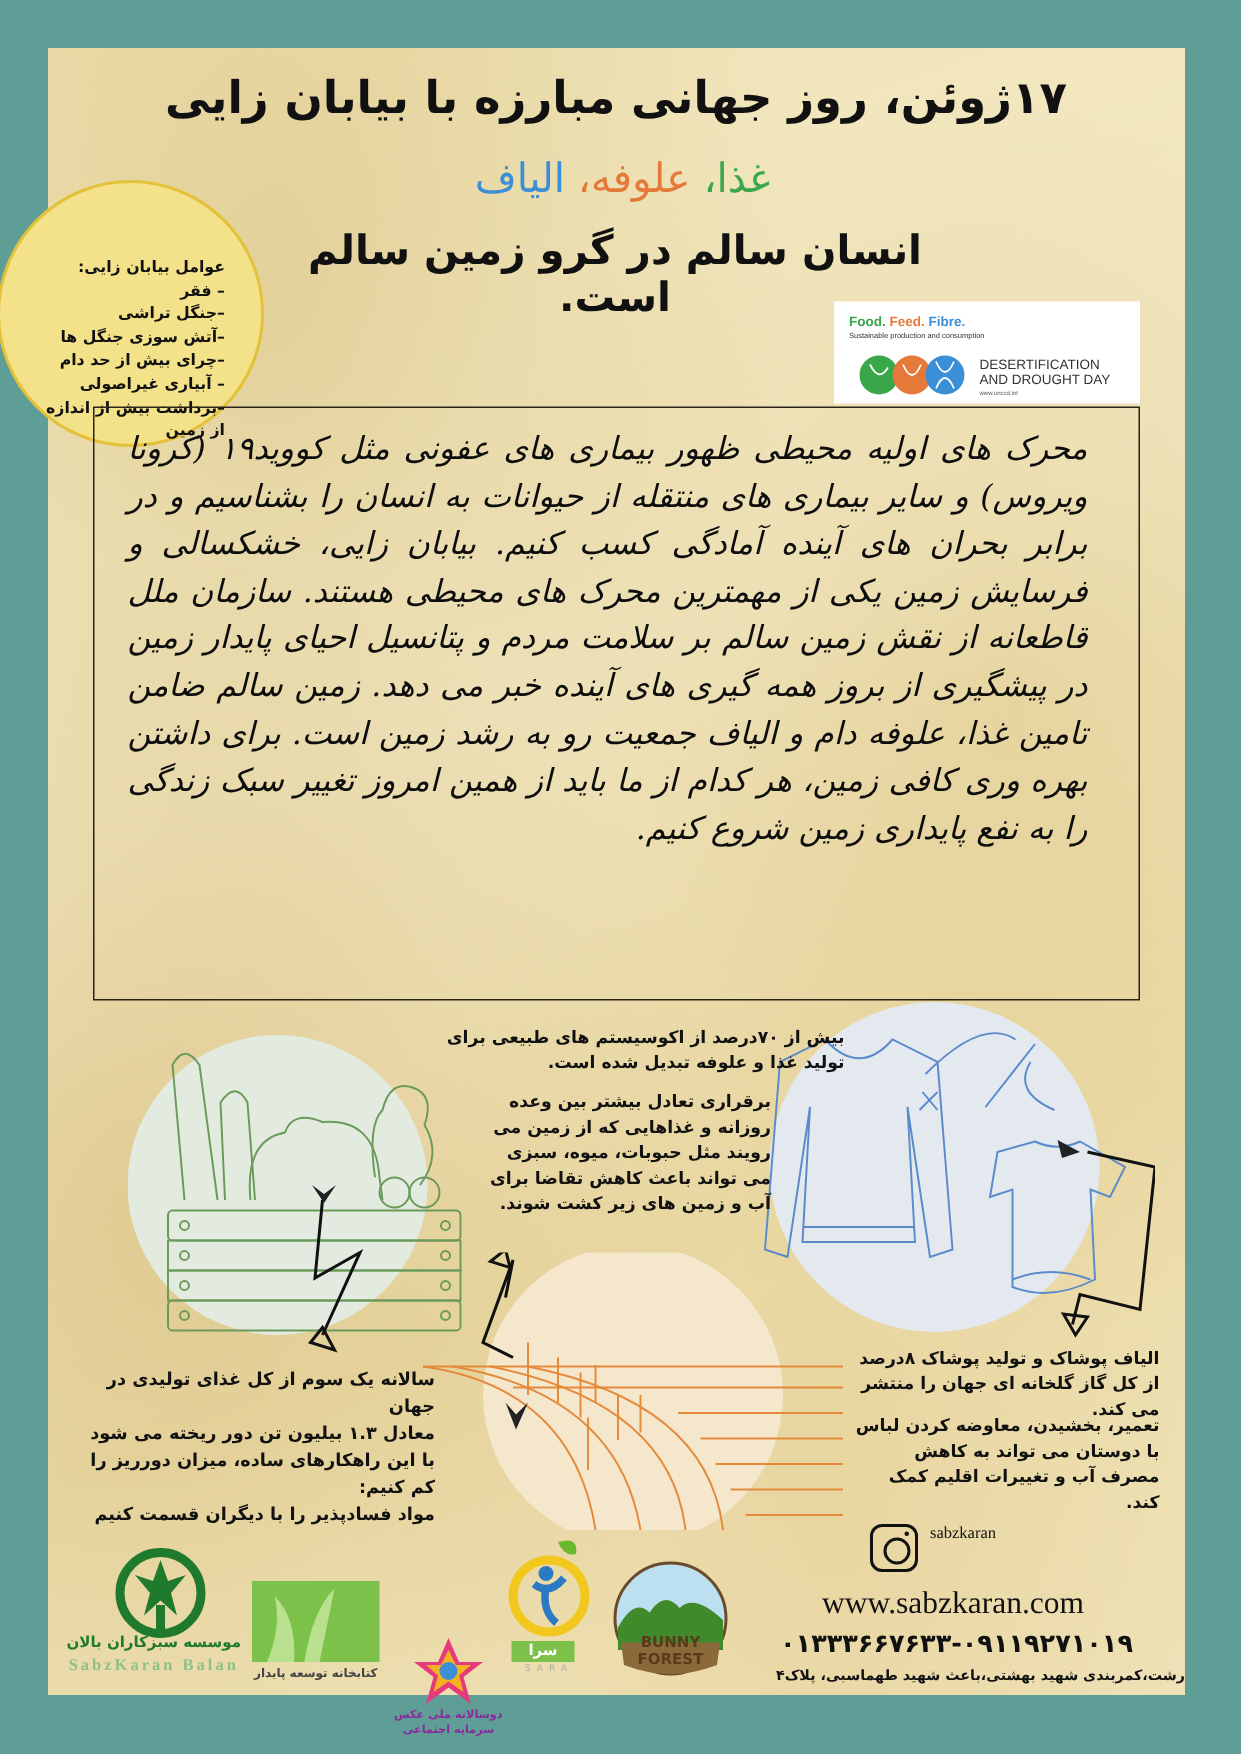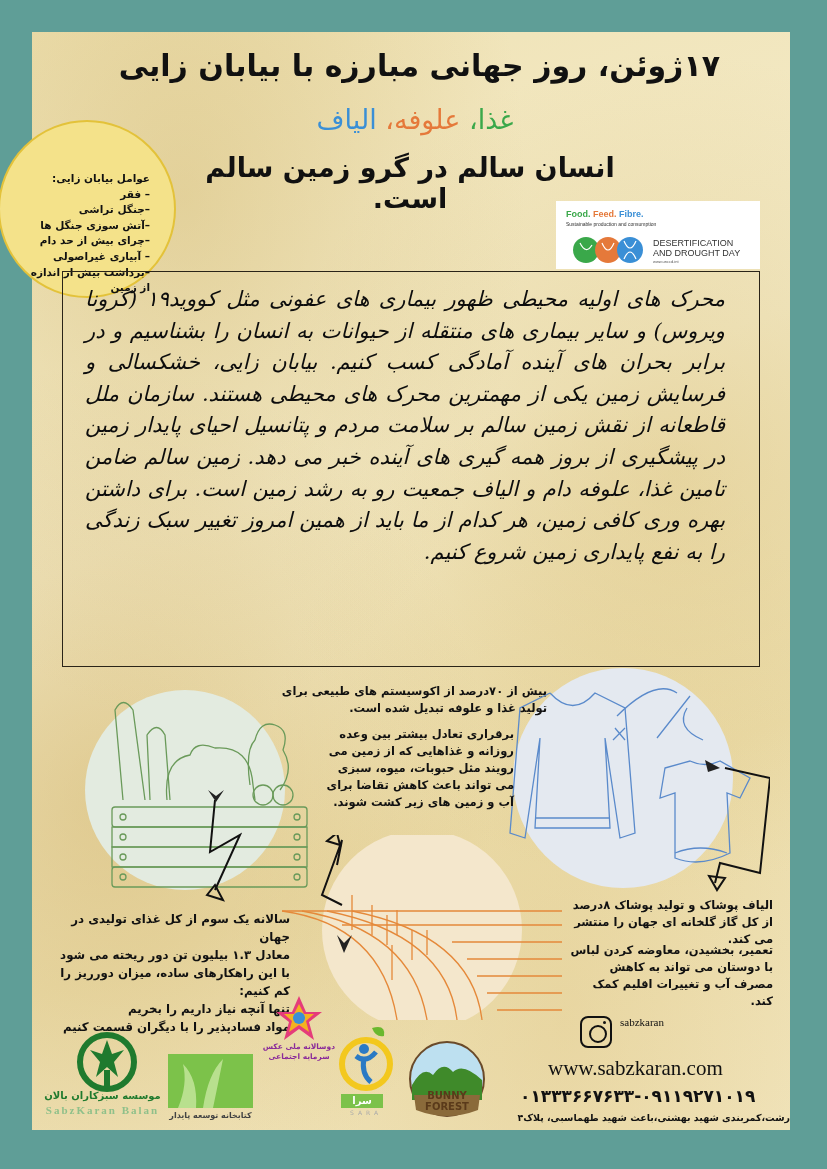--- a/index.html
+++ b/index.html
@@ -8,21 +8,21 @@
   .panel {
     position: absolute; left: 32px; top: 32px; width: 758px; height: 1098px;
     background:
       radial-gradient(ellipse at 20% 15%, rgba(200,170,90,0.35), transparent 40%),
       radial-gradient(ellipse at 85% 40%, rgba(210,180,100,0.35), transparent 45%),
       radial-gradient(ellipse at 10% 70%, rgba(200,165,85,0.4), transparent 40%),
       radial-gradient(ellipse at 70% 90%, rgba(215,185,110,0.3), transparent 45%),
       linear-gradient(160deg, #efe2b4 0%, #f4ebc9 40%, #eddfaf 70%, #f2e6bf 100%);
   }
   .title {
-    position: absolute; left: 110px; top: 48px; width: 610px; text-align: right;
+    position: absolute; left: 110px; top: 48px; width: 610px; text-align: left;
     font-family: "DejaVu Sans", sans-serif; font-weight: bold; font-size: 30px; color: #111;
     direction: rtl; letter-spacing: -0.5px;
   }
   .subtitle {
     position: absolute; left: 200px; top: 104px; width: 430px; text-align: center;
     font-weight: normal; font-size: 27px; direction: rtl;
   }
   .subtitle .w1 { color: #3aa84a; }
   .subtitle .w2 { color: #e5793a; }
   .subtitle .w3 { color: #3a8fd6; }
@@ -176,27 +176,26 @@
     <path d="M70 76 Q190 100 200 185"></path>
     <path d="M70 60 L70 95 M90 70 L90 100 M105 80 L105 110 M115 75 L115 100 M130 95 L130 125 M145 95 L145 120 M110 110 L110 145"></path>
   </g>
   <g fill="none" stroke="#111" stroke-width="2">
     <path d="M60 70 L40 60 L60 5 L55 30"></path>
     <path d="M45 6 L55 -2 L58 10 Z"></path>
   </g>
   <path d="M55 100 L62 118 L70 100 L62 108 Z" fill="#222"></path>
 </svg>
 
-<div class="fact" style="left:262px; top:683px; width:285px;">بیش از ۷۰درصد از اکوسیستم های طبیعی برای تولید غذا و علوفه تبدیل شده است.</div>
+<div class="fact" style="left:278px; top:683px; width:285px;">بیش از ۷۰درصد از اکوسیستم های طبیعی برای تولید غذا و علوفه تبدیل شده است.</div>
 <div class="fact" style="left:318px; top:726px; width:196px;">برقراری تعادل بیشتر بین وعده روزانه و غذاهایی که از زمین می رویند مثل حبوبات، میوه، سبزی می تواند باعث کاهش تقاضا برای آب و زمین های زیر کشت شوند.</div>
 <div class="fact" style="left:45px; top:910px; width:245px; font-size:11.8px; line-height:18px;">
   <div>سالانه یک سوم از کل غذای تولیدی در جهان</div>
   <div>معادل ۱.۳ بیلیون تن دور ریخته می شود</div>
   <div>با این راهکارهای ساده، میزان دورریز را کم کنیم:</div>
-  <div>تنها آنچه نیاز داریم را بخریم</div>
   <div>مواد فسادپذیر را با دیگران قسمت کنیم</div>
 </div>
 <div class="fact" style="left:568px; top:897px; width:205px;">الیاف پوشاک و تولید پوشاک ۸درصد از کل گاز گلخانه ای جهان را منتشر می کند.</div>
 <div class="fact" style="left:568px; top:942px; width:205px;">تعمیر، بخشیدن، معاوضه کردن لباس با دوستان می تواند به کاهش مصرف آب و تغییرات اقلیم کمک کند.</div>
 
 <div class="social">
   <span class="ig-icon"></span>
   <span>sabzkaran</span>
 </div>
 <div class="website">www.sabzkaran.com</div>
@@ -215,21 +214,21 @@
 
 <div class="logo-block" style="left:168px; top:1054px; width:85px; height:70px;">
   <div style="position:absolute; left:0; top:0; width:85px; height:54px; background:#7cc24a;">
     <svg width="85" height="54" viewBox="0 0 85 54">
         <path d="M10 54 Q20 30 15 10 Q30 25 28 54 M35 54 Q40 20 55 5 Q50 30 45 54" fill="#b8e08e"></path>
       </svg>
   </div>
   <div class="logo-label" style="left:0; top:57px; width:85px; font-size:8px; color:#444; direction:rtl;">کتابخانه توسعه پایدار</div>
 </div>
 
-<div class="logo-block" style="left:263px; top:994px; width:72px; height:70px;text-decoration:underline;">
+<div class="logo-block" style="left:263px; top:1090px; width:72px; height:70px;text-decoration:underline;">
   <svg width="50" height="48" viewBox="0 0 50 48" style="position:absolute; left:11px; top:0;">
     <polygon points="25,2 32,18 48,18 35,28 40,46 25,35 10,46 15,28 2,18 18,18" fill="#e53b7a"></polygon>
     <polygon points="25,10 30,20 40,20 32,27 35,38 25,31 15,38 18,27 10,20 20,20" fill="#f3b220"></polygon>
     <circle cx="25" cy="24" r="6" fill="#3b8fd6"></circle>
   </svg>
   <div class="logo-label" style="left:0; top:48px; width:72px; font-size:7.5px; line-height:10px; color:#8a2a9a; direction:rtl;">
       <div>دوسالانه ملی عکس</div>
       <div>سرمایه اجتماعی</div>
     </div>
 </div>

